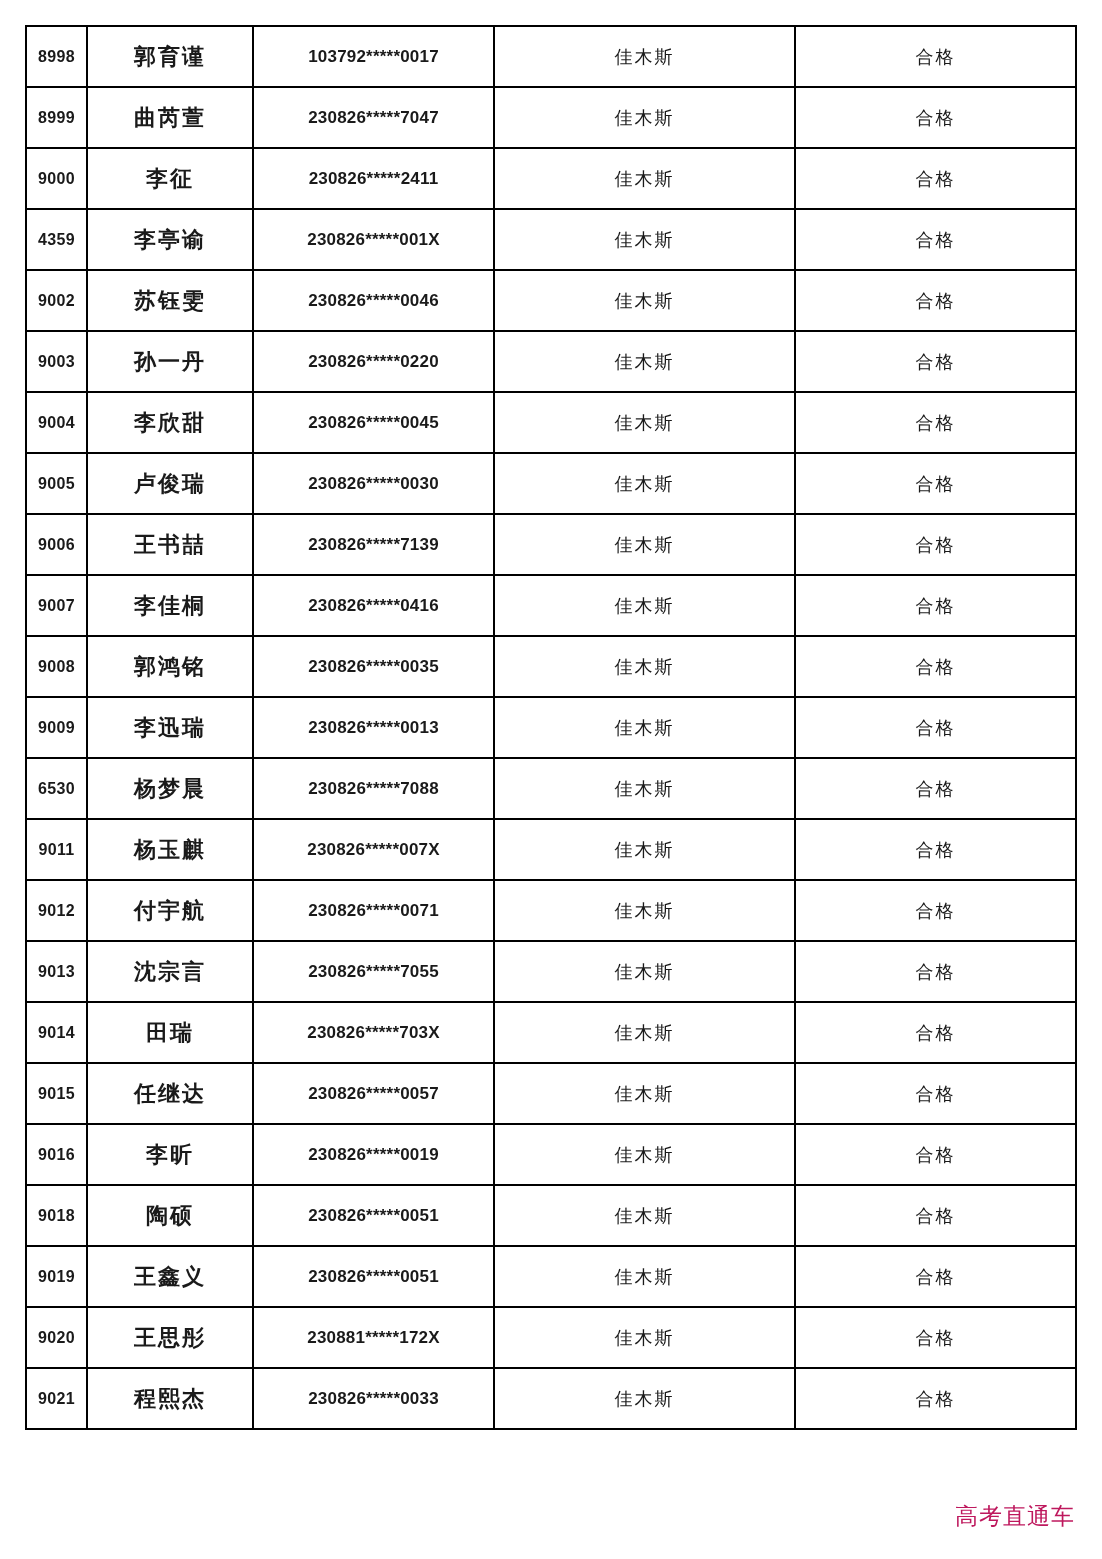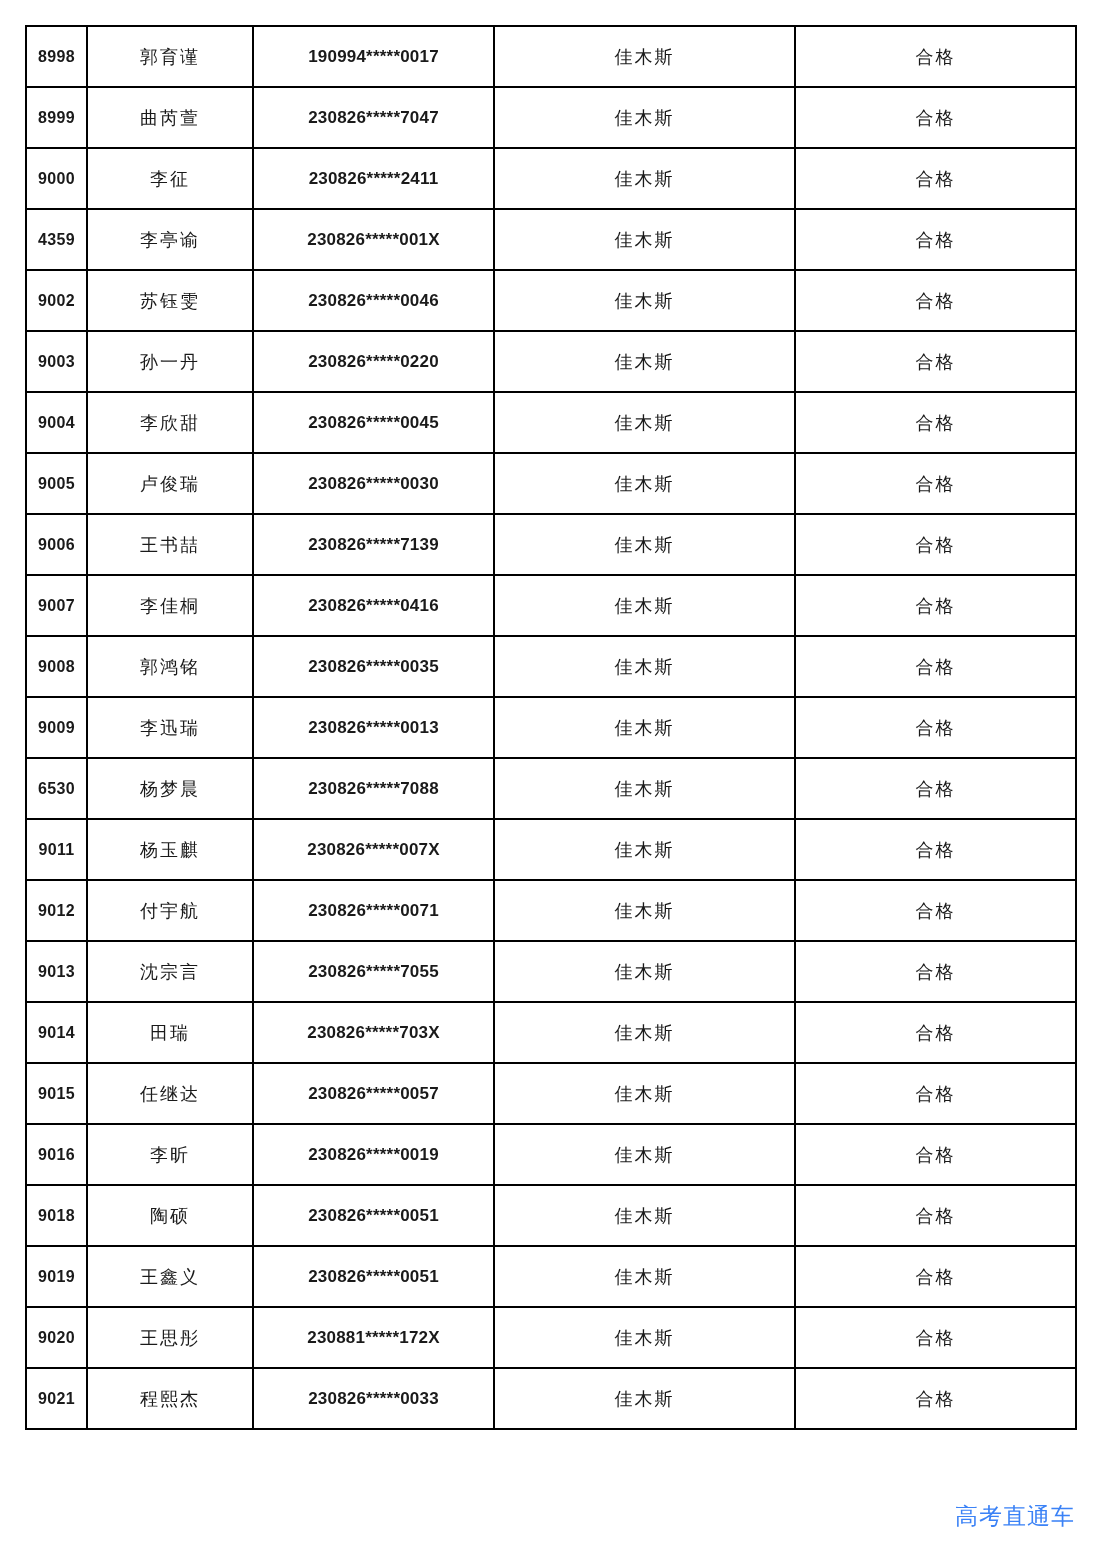--- a/index.html
+++ b/index.html
@@ -55,22 +55,22 @@
   col.c-status { width: 281px; }
 
   
   .cell-seq {
     font-size: 16px;
     font-weight: 600;
     letter-spacing: 0.3px;
     font-family: "Liberation Sans", "DejaVu Sans", sans-serif;
   }
   .cell-name {
-    font-size: 18px;
-    font-weight: 400;
+    font-size: 22px;
+    font-weight: 700;
     letter-spacing: 2px;
     font-family: "Liberation Serif", "DejaVu Serif", serif;
   }
   .cell-id {
     font-size: 17px;
     font-weight: 600;
     letter-spacing: 0.2px;
     font-family: "Liberation Sans", "DejaVu Sans", sans-serif;
   }
   .cell-city {
@@ -87,21 +87,21 @@
     font-family: "Liberation Serif", "DejaVu Serif", serif;
   }
 
   
   .watermark {
     position: absolute;
     right: 27px;
     bottom: 27px;
     font-size: 23px;
     letter-spacing: 1px;
-    color: #3b82f6;
+    color: #be185d;
     font-family: "Liberation Sans", "DejaVu Sans", sans-serif;
     white-space: nowrap;
     user-select: none;
     pointer-events: none;
   }
 </style>
 </head>
 <body>
 
 <div class="page">
@@ -111,21 +111,21 @@
       <col class="c-seq">
       <col class="c-name">
       <col class="c-id">
       <col class="c-city">
       <col class="c-status">
     </colgroup>
     <tbody>
         <tr>
           <td class="cell-seq">8998</td>
           <td class="cell-name">郭育谨</td>
-          <td class="cell-id">190994*****0017</td>
+          <td class="cell-id">103792*****0017</td>
           <td class="cell-city">佳木斯</td>
           <td class="cell-status">合格</td>
         </tr>
         <tr>
           <td class="cell-seq">8999</td>
           <td class="cell-name">曲芮萱</td>
           <td class="cell-id">230826*****7047</td>
           <td class="cell-city">佳木斯</td>
           <td class="cell-status">合格</td>
         </tr>

